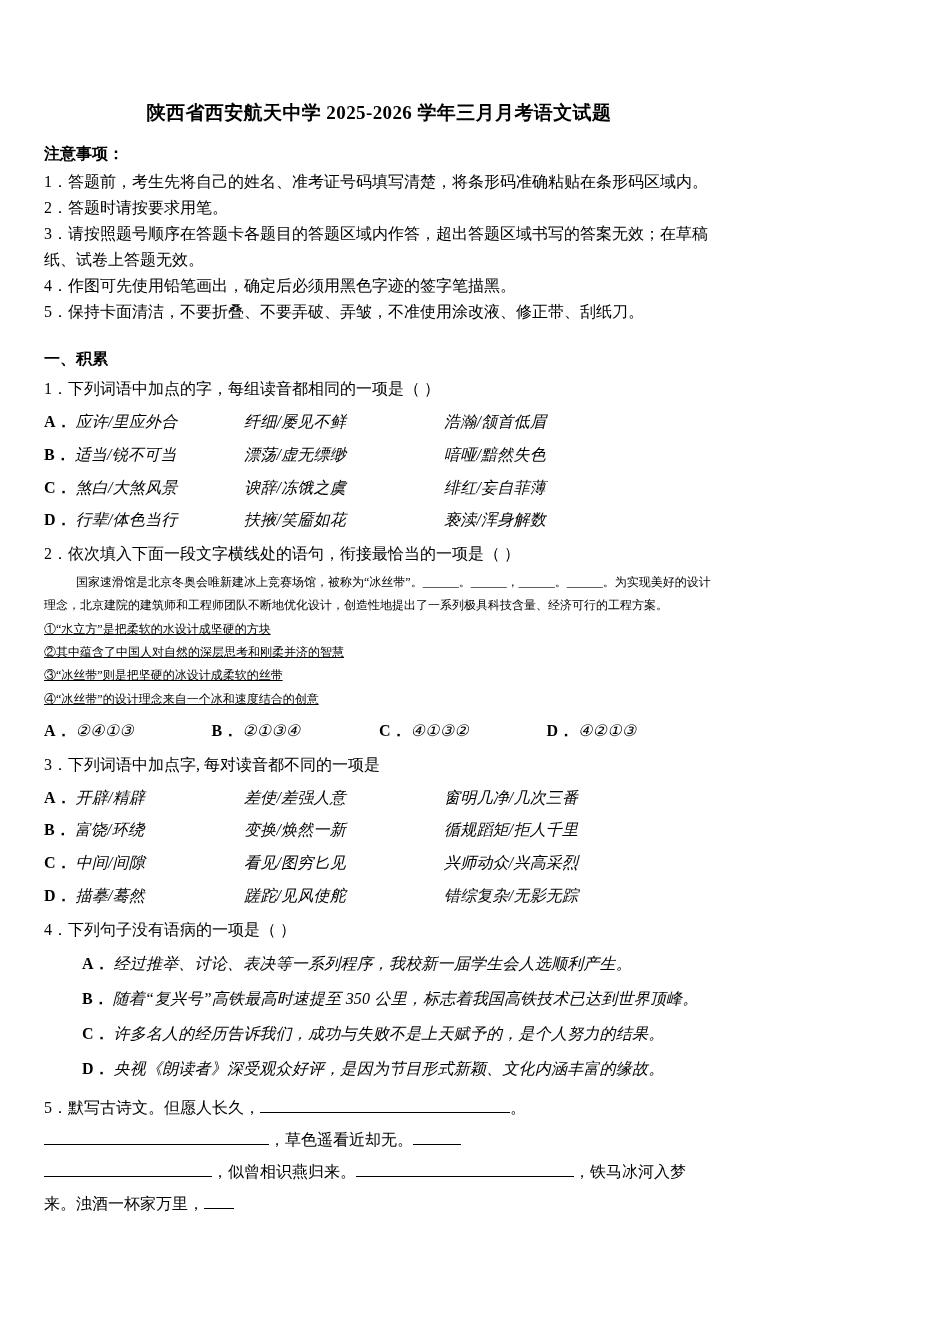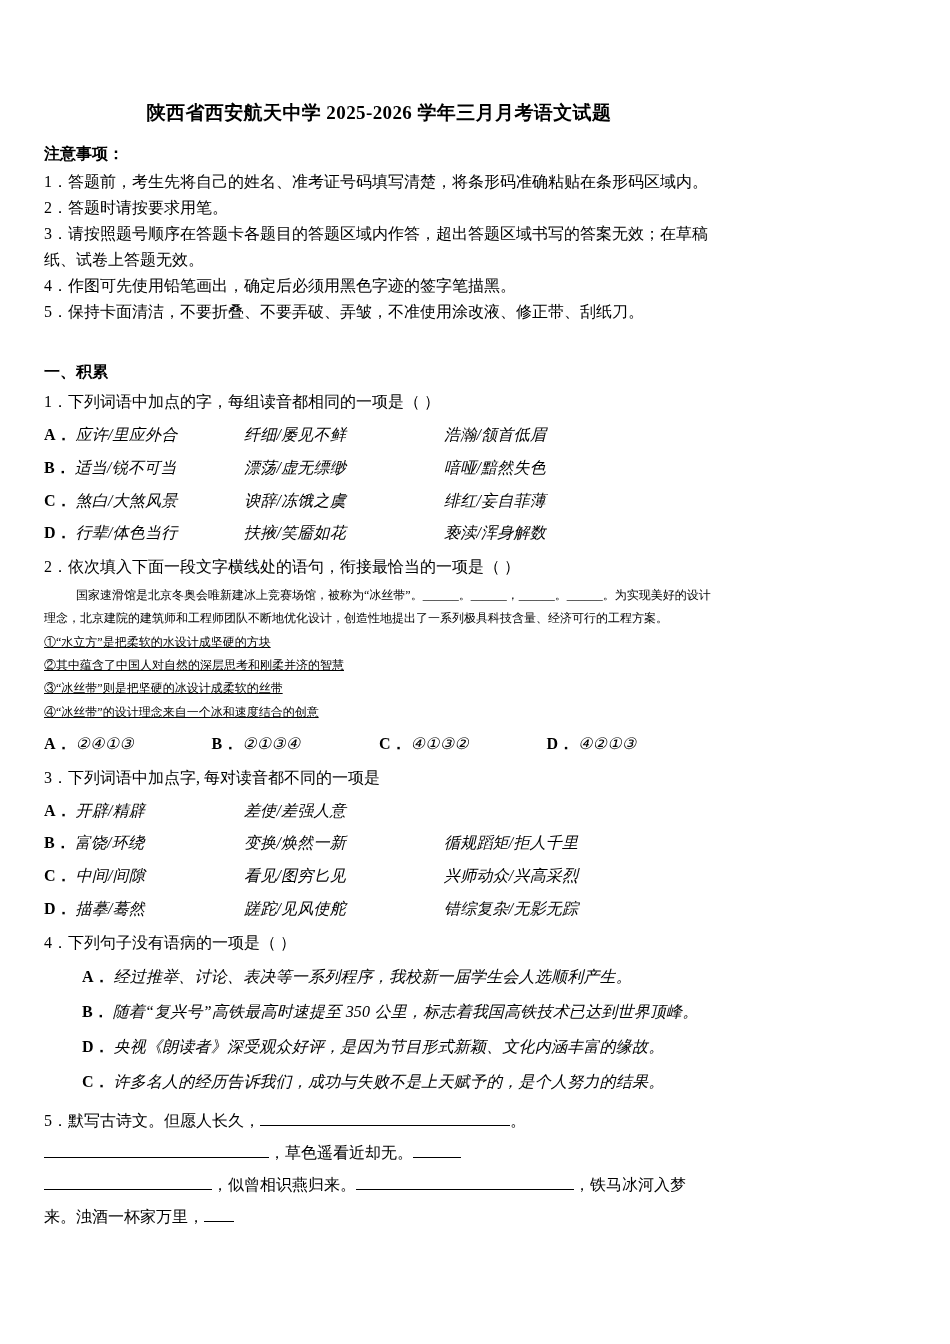--- a/index.html
+++ b/index.html
@@ -33,21 +33,21 @@
     margin: 0 0 4px 0;
   }
   .notice-item {
     font-size: 16px;
     line-height: 1.62;
     margin: 0;
   }
   .section-heading {
     font-size: 16px;
     font-weight: bold;
-    margin: 38px 0 4px 0;
+    margin: 25px 0 4px 0;
   }
   .q-line {
     font-size: 16px;
     line-height: 1.6;
     margin: 6px 0 2px 0;
   }
   .q-num {
     font-family: "Liberation Serif", serif;
   }
   .opts {
@@ -211,20 +211,23 @@
     <span class="q-num">3．</span><span>下列词语中加点字, 每对读音都不同的一项是</span>
   </p>
   <div class="opts c3">
     <span class="opt">
         <span class="opt-label">A．</span>
         <span class="opt-text">开辟/精辟</span>
       </span>
     <span class="opt">
         <span class="opt-text">差使/差强人意</span>
       </span>
+    <span class="opt">
+        <span class="opt-text">窗明几净/几次三番</span>
+      </span>
   </div>
   <div class="opts c3">
     <span class="opt">
         <span class="opt-label">B．</span>
         <span class="opt-text">富饶/环绕</span>
       </span>
     <span class="opt">
         <span class="opt-text">变换/焕然一新</span>
       </span>
     <span class="opt">
@@ -255,22 +258,22 @@
         <span class="opt-text">错综复杂/无影无踪</span>
       </span>
   </div>
 
   <p class="q-line">
     <span class="q-num">4．</span><span>下列句子没有语病的一项是（        ）</span>
   </p>
   <div class="opts stack">
     <span class="opt"><span class="opt-label">A．</span><span class="opt-text">经过推举、讨论、表决等一系列程序，我校新一届学生会人选顺利产生。</span></span>
     <span class="opt"><span class="opt-label">B．</span><span class="opt-text">随着“复兴号”高铁最高时速提至 350 公里，标志着我国高铁技术已达到世界顶峰。</span></span>
+    <span class="opt"><span class="opt-label">C．</span><span class="opt-text">许多名人的经历告诉我们，成功与失败不是上天赋予的，是个人努力的结果。</span></span>
     <span class="opt"><span class="opt-label">D．</span><span class="opt-text">央视《朗读者》深受观众好评，是因为节目形式新颖、文化内涵丰富的缘故。</span></span>
-    <span class="opt"><span class="opt-label">C．</span><span class="opt-text">许多名人的经历告诉我们，成功与失败不是上天赋予的，是个人努力的结果。</span></span>
   </div>
 
   <p class="fill-line">
     <span class="q-num">5．</span><span>默写古诗文。但愿人长久，</span><span class="blank" style="width:250px"></span><span>。</span><span class="blank" style="width:225px"></span><span>，草色遥看近却无。</span><span class="blank" style="width:48px"></span>
   </p>
   <p class="fill-line">
     <span class="blank" style="width:168px"></span><span>，似曾相识燕归来。</span><span class="blank" style="width:218px"></span><span>，铁马冰河入梦来。浊酒一杯家万里，</span><span class="blank" style="width:30px"></span>
   </p>
 
 </div>

